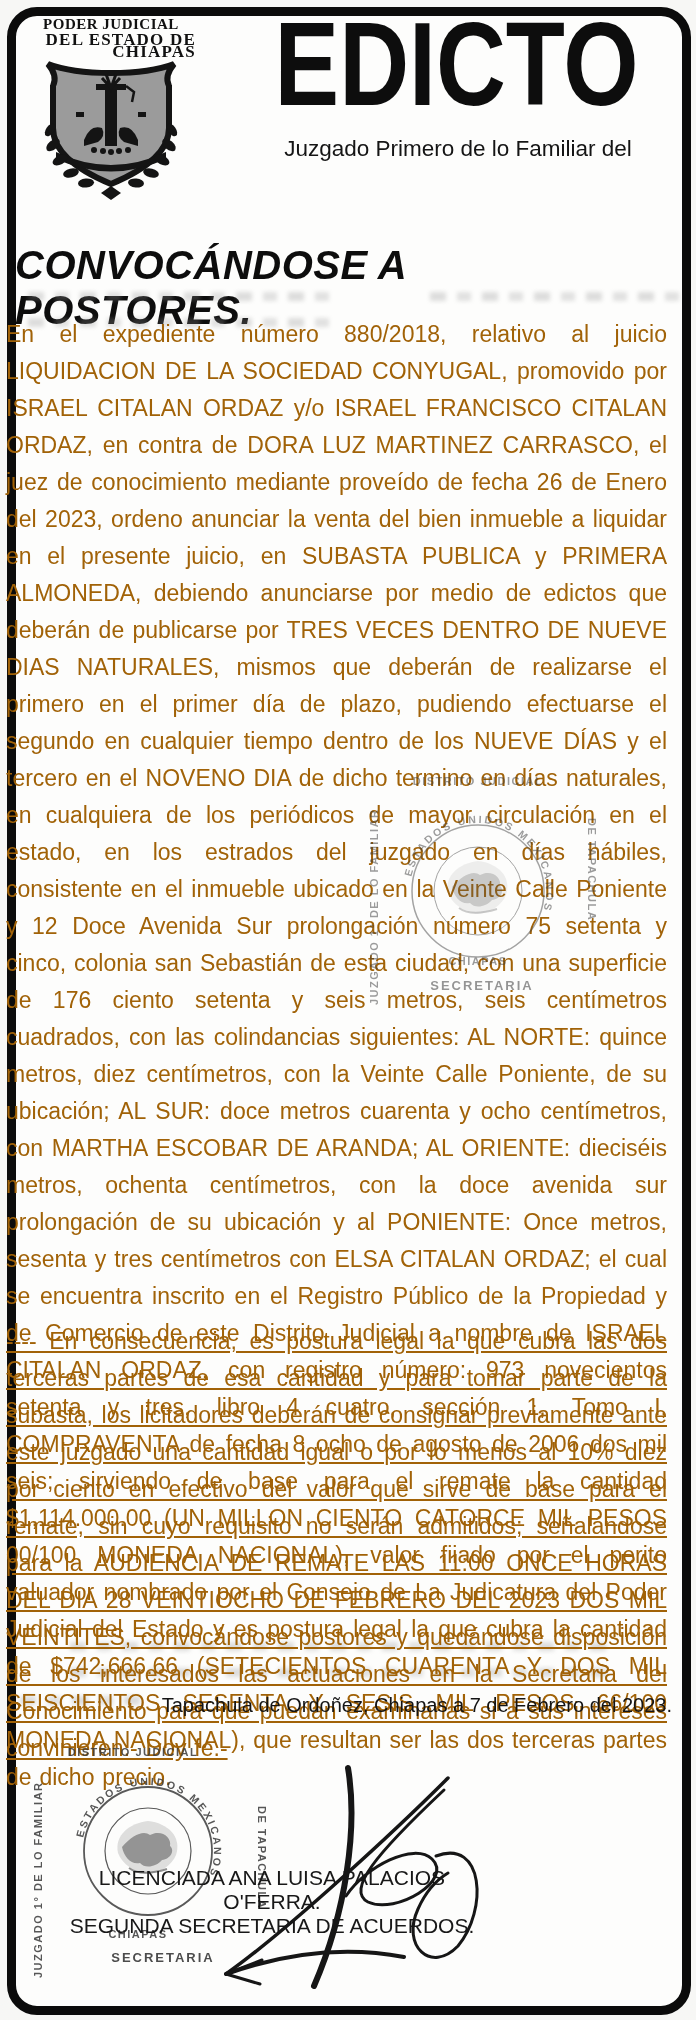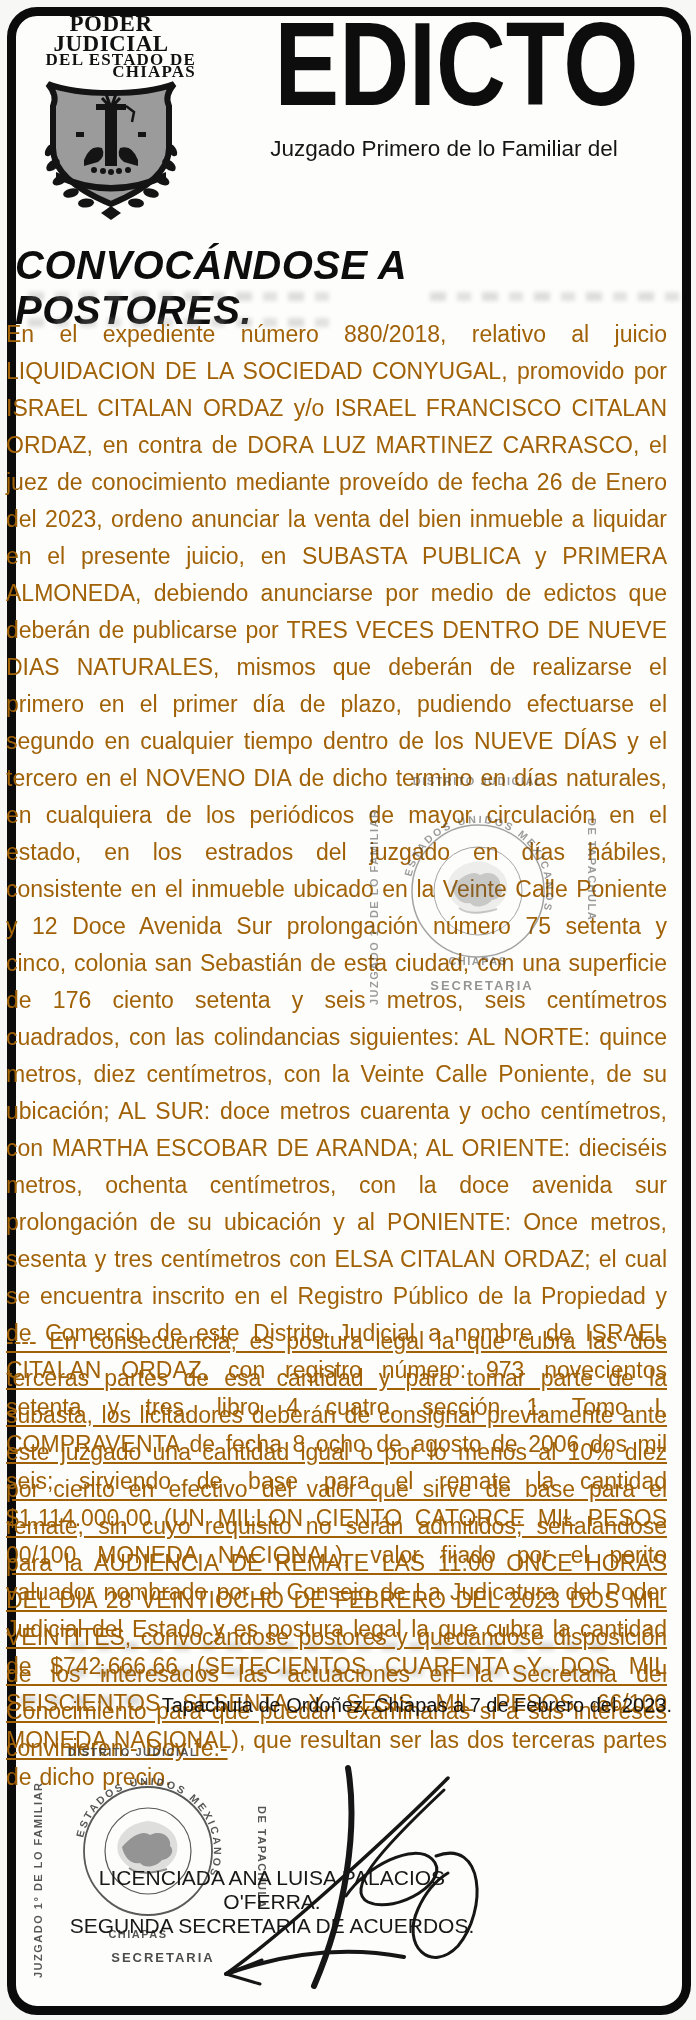--- a/index.html
+++ b/index.html
@@ -7,29 +7,29 @@
     width:696px;height:2020px;position:relative;overflow:hidden;
     background:#f7f7f5;
     font-family:"Liberation Sans", sans-serif;color:#111;
   }
   .frame{
     position:absolute;left:7px;top:7px;width:666px;height:1990px;
     border:9px solid #0b0b0b;border-radius:30px;background:#fdfdfc;
   }
   
   .logo{position:absolute;left:26px;top:14px;width:170px;text-align:center;}
-  .logo-l1{font-family:"Liberation Serif",serif;font-weight:bold;font-size:23px;letter-spacing:.5px;line-height:20px;}
+  .logo-l1{font-family:"Liberation Serif",serif;font-weight:bold;font-size:15px;letter-spacing:.5px;line-height:20px;}
   .logo-l2{font-family:"Liberation Serif",serif;font-weight:bold;font-size:17px;letter-spacing:1.2px;line-height:12px;text-align:right;}
   .crest{display:block;margin:2px auto 0;}
   .title{
     position:absolute;left:235px;top:2px;width:440px;height:125px;
     text-align:center;font-weight:bold;font-size:118px;line-height:125px;
     transform:scaleX(.82);transform-origin:50% 0;white-space:nowrap;color:#0d0d0d;
   }
-  .court{position:absolute;left:224px;top:134px;width:440px;text-align:center;
+  .court{position:absolute;left:238px;top:134px;width:440px;text-align:center;
     font-size:22.5px;line-height:30px;color:#151515;}
   .heading{
     position:absolute;left:15px;top:243px;width:600px;
     font-style:italic;font-weight:bold;font-size:40px;letter-spacing:.5px;color:#0d0d0d;
   }
   
   .para{
     position:absolute;left:6px;width:661px;
     font-size:23px;line-height:37px;text-align:justify;color:#a16207;
     word-spacing:1.5px;

